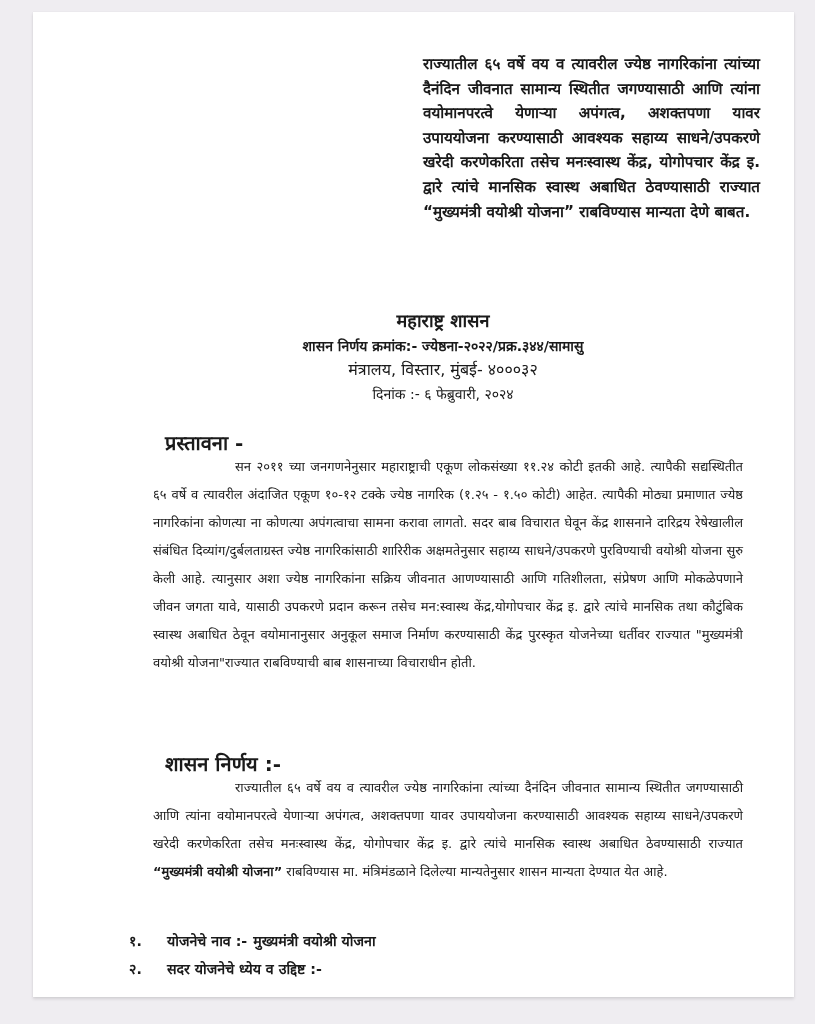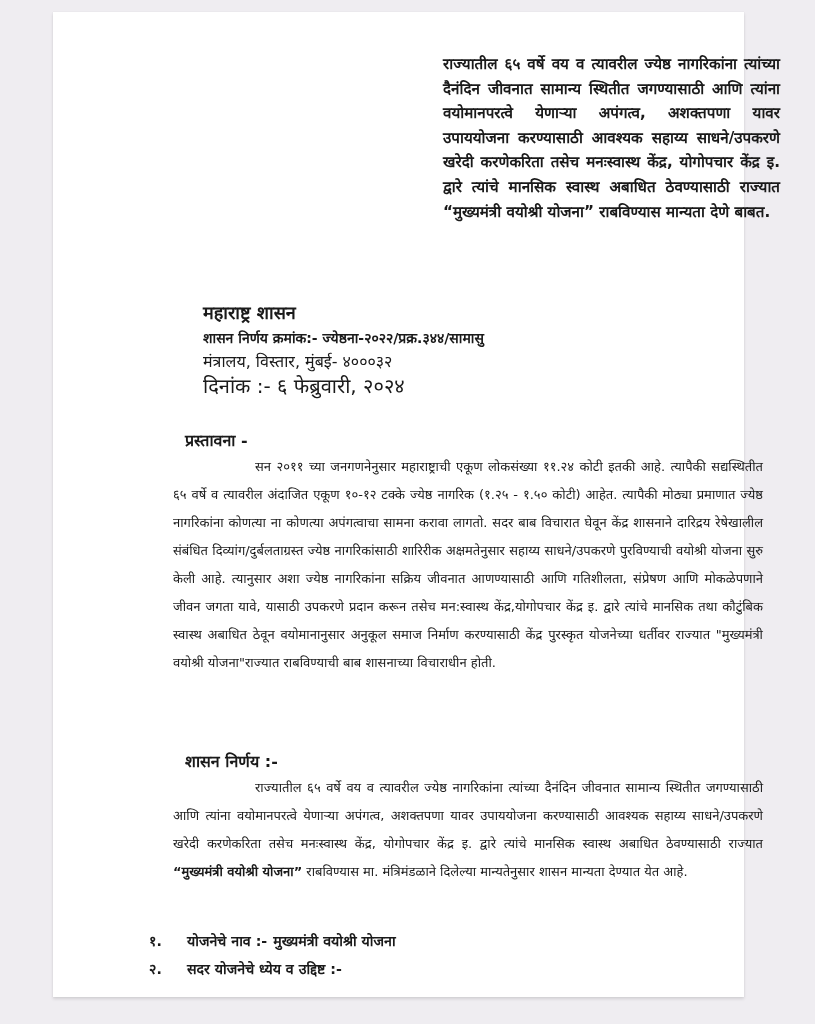--- a/index.html
+++ b/index.html
@@ -7,50 +7,50 @@
     width: 815px; height: 1024px;
     background: #efedf1;
     position: relative;
     overflow: hidden;
     font-family: "DejaVu Sans", "Liberation Sans", sans-serif;
     color: #1a1a1a;
   }
   .page {
     position: absolute;
     left: 33px; top: 12px;
-    width: 691px; height: 985px;
+    width: 761px; height: 985px;
     background: #ffffff;
     box-shadow: 0 2px 3px rgba(0,0,0,0.12), 0 0 1px rgba(0,0,0,0.08);
-    margin-left: 20px;
   }
   .subject {
     position: absolute;
     left: 390px; top: 40px;
     width: 337px;
     font-size: 15.2px;
     font-weight: bold;
     line-height: 24.6px;
     text-align: justify;
     text-align-last: left;
   }
   .header-block {
     position: absolute;
-    left: 150px; top: 288px;
+    left: 150px; top: 296px;
     width: 520px;
+    text-align: center;
   }
   .hdr-gov { font-size: 18px; font-weight: bold; line-height: 26px; }
   .hdr-dept { font-size: 14.5px; font-weight: bold; line-height: 24px; }
   .hdr-gr { font-size: 14px; font-weight: bold; line-height: 24px; white-space: nowrap; }
   .hdr-addr { font-size: 16px; line-height: 24px; }
-  .hdr-date { font-size: 20px; line-height: 24px; }
+  .hdr-date { font-size: 14px; line-height: 24px; }
 
   .section-title {
     position: absolute;
     left: 132px;
-    font-size: 16px;
+    font-size: 20px;
     font-weight: bold;
   }
   .para {
     position: absolute;
     left: 120px;
     width: 590px;
     font-size: 13px;
     line-height: 28px;
     text-align: justify;
     text-indent: 82px;

